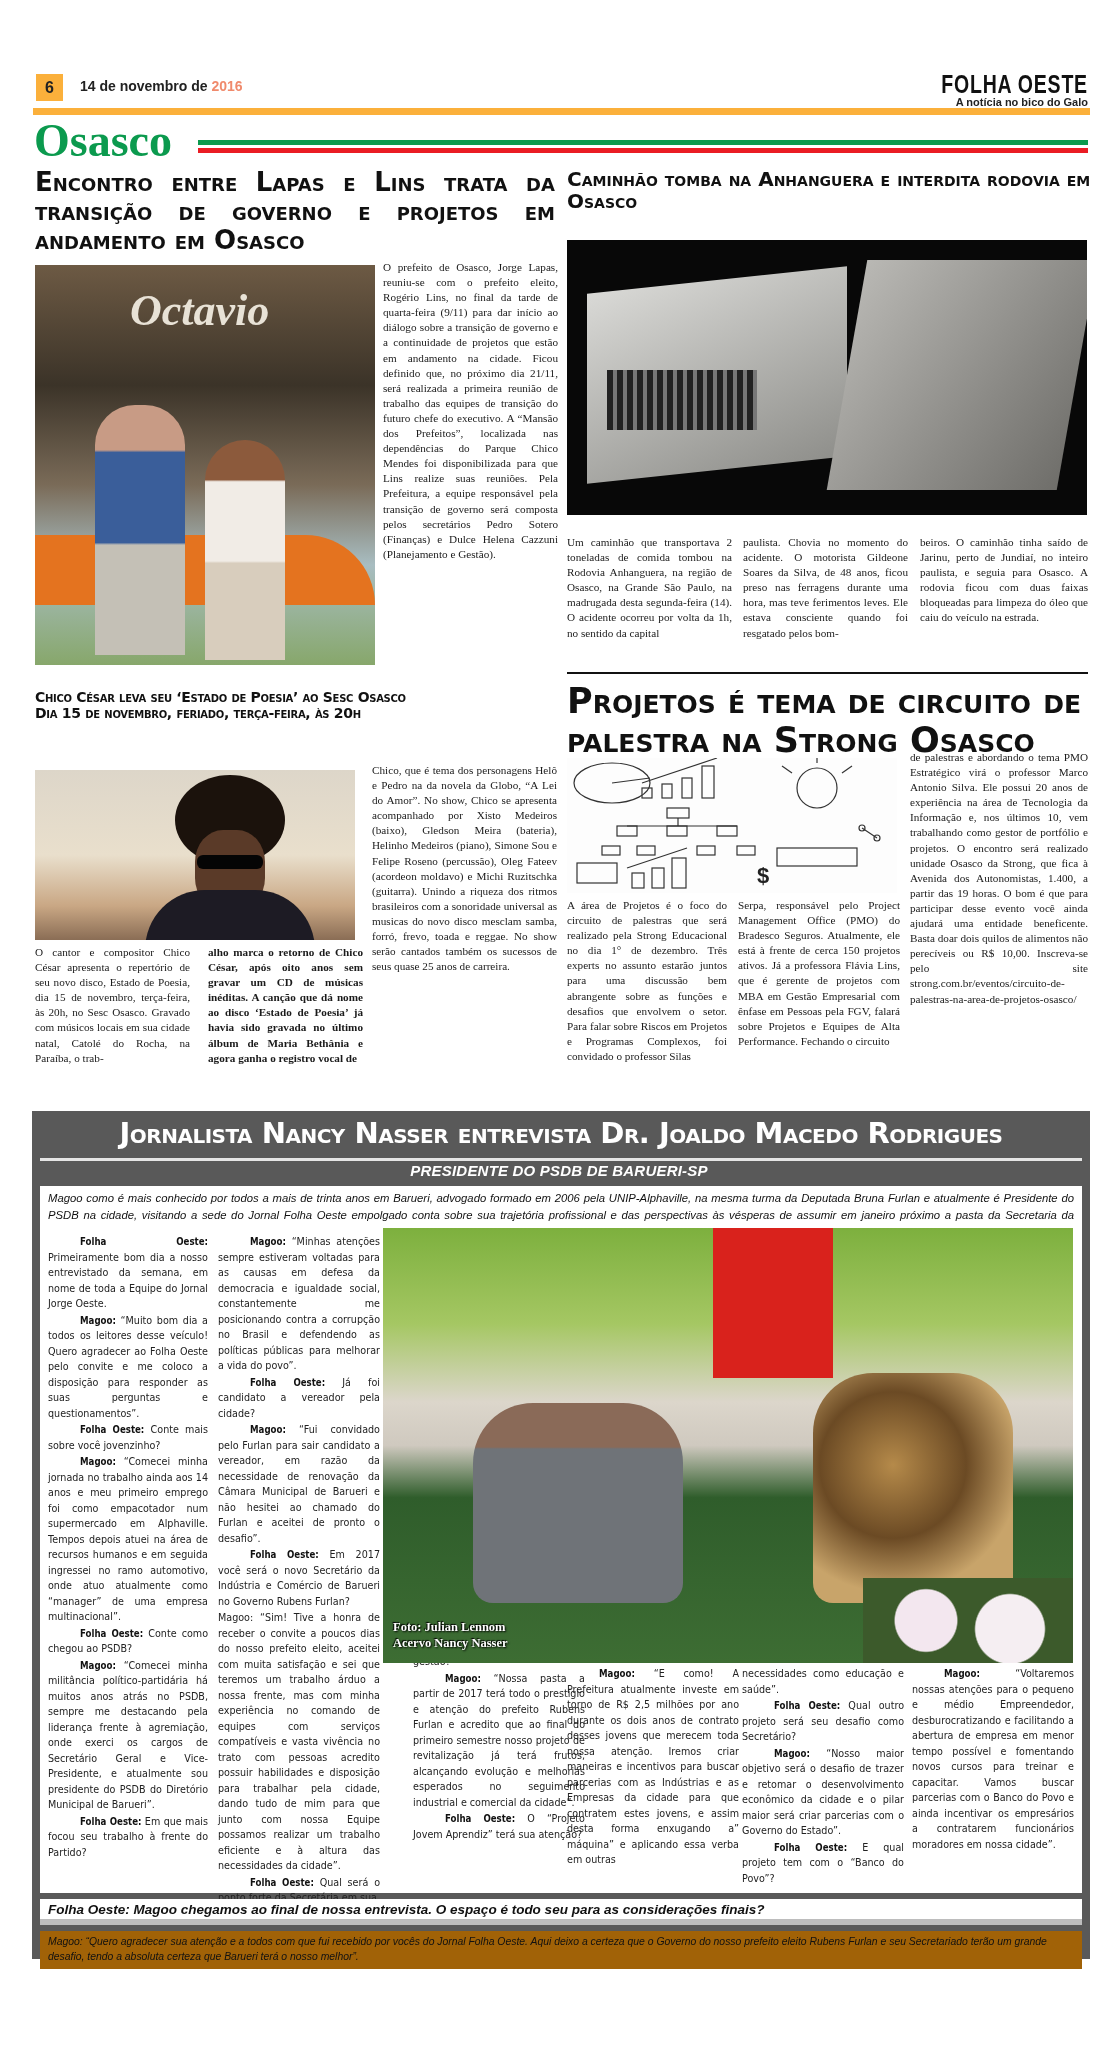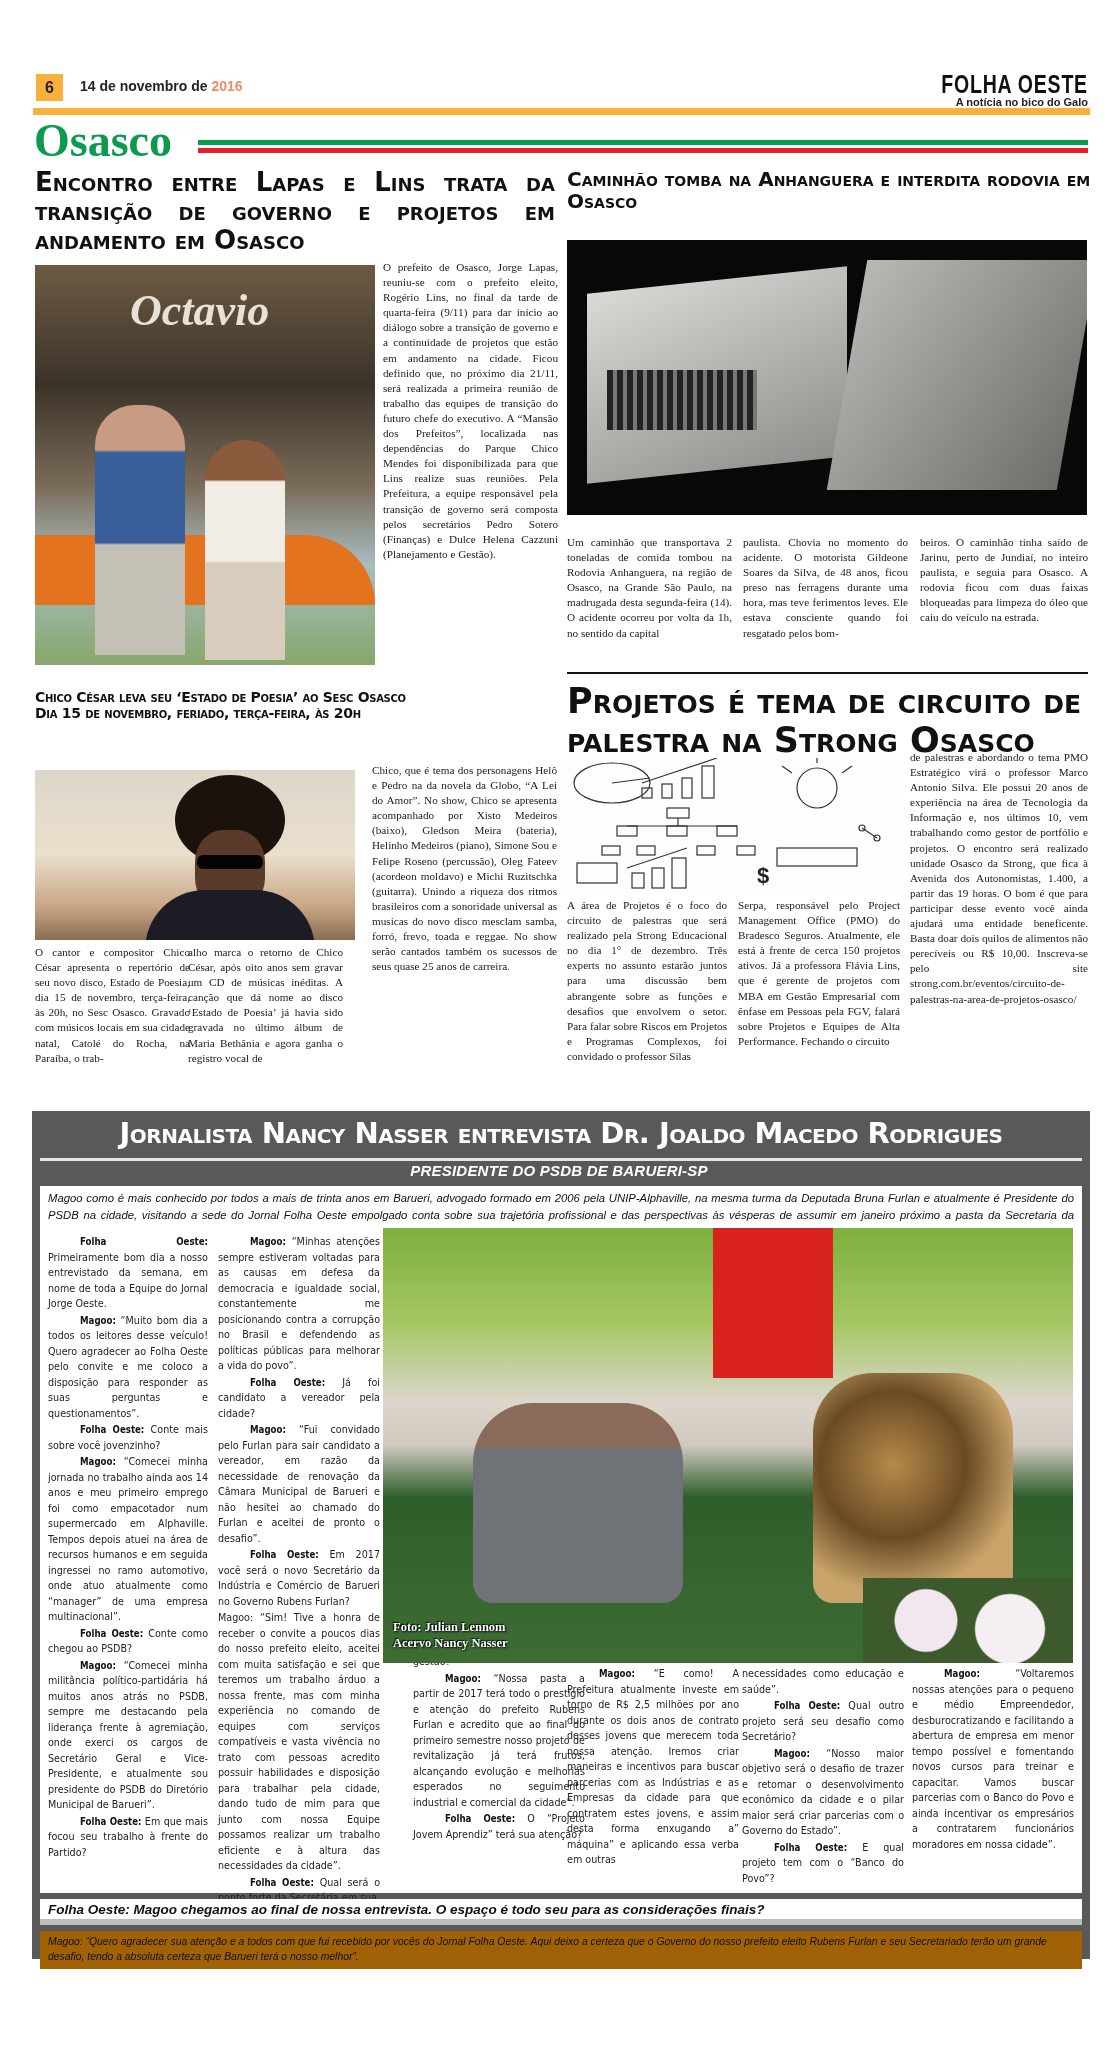--- a/index.html
+++ b/index.html
@@ -110,21 +110,21 @@
   <div>Chico César leva seu ‘Estado de Poesia’ ao Sesc Osasco</div>
   <div>Dia 15 de novembro, feriado, terça-feira, às 20h</div>
 </div>
 <div class="abs photo photo3">
   <div class="hair"></div>
   <div class="face"></div>
   <div class="glasses"></div>
   <div class="shoulders"></div>
 </div>
 <div class="abs body-text" style="left:35px;top:945px;width:155px;">O cantor e compositor Chico César apresenta o repertório de seu novo disco, Estado de Poesia, dia 15 de novembro, terça-feira, às 20h, no Sesc Osasco. Gravado com músicos locais em sua cidade natal, Catolé do Rocha, na Paraíba, o trab-</div>
-<div class="abs body-text" style="left:188px;top:945px;width:155px;">alho marca o retorno de Chico César, após oito anos sem gravar um CD de músicas inéditas.   A canção que dá nome ao disco ‘Estado de Poesia’ já havia sido gravada no último álbum de Maria Bethânia e agora ganha o registro vocal de</div>
+<div class="abs body-text" style="left:208px;top:945px;width:155px;font-weight:bold;">alho marca o retorno de Chico César, após oito anos sem gravar um CD de músicas inéditas.   A canção que dá nome ao disco ‘Estado de Poesia’ já havia sido gravada no último álbum de Maria Bethânia e agora ganha o registro vocal de</div>
 <div class="abs body-text" style="left:372px;top:763px;width:185px;">Chico, que é tema dos personagens Helô e Pedro na da novela da Globo, “A Lei do Amor”. No show, Chico se apresenta acompanhado por Xisto Medeiros (baixo), Gledson Meira (bateria), Helinho Medeiros (piano), Simone Sou e Felipe Roseno (percussão), Oleg Fateev (acordeon moldavo) e Michi Ruzitschka (guitarra). Unindo a riqueza dos ritmos brasileiros com a sonoridade universal as musicas do novo disco mesclam samba, forró, frevo, toada e reggae. No show serão cantados também os sucessos de seus quase 25 anos de carreira.</div>
 
 <div class="abs headline hl4">Projetos é tema de circuito de palestra na Strong Osasco</div>
 <div class="abs photo photo4">
   <svg width="330" height="135" viewBox="0 0 330 135">
     <g fill="none" stroke="#333" stroke-width="1.2">
       <ellipse cx="45" cy="25" rx="38" ry="20"></ellipse>
         <line x1="45" y1="25" x2="83" y2="20"></line>
       <rect x="75" y="30" width="10" height="10"></rect>
         <rect x="95" y="26" width="10" height="14"></rect>

